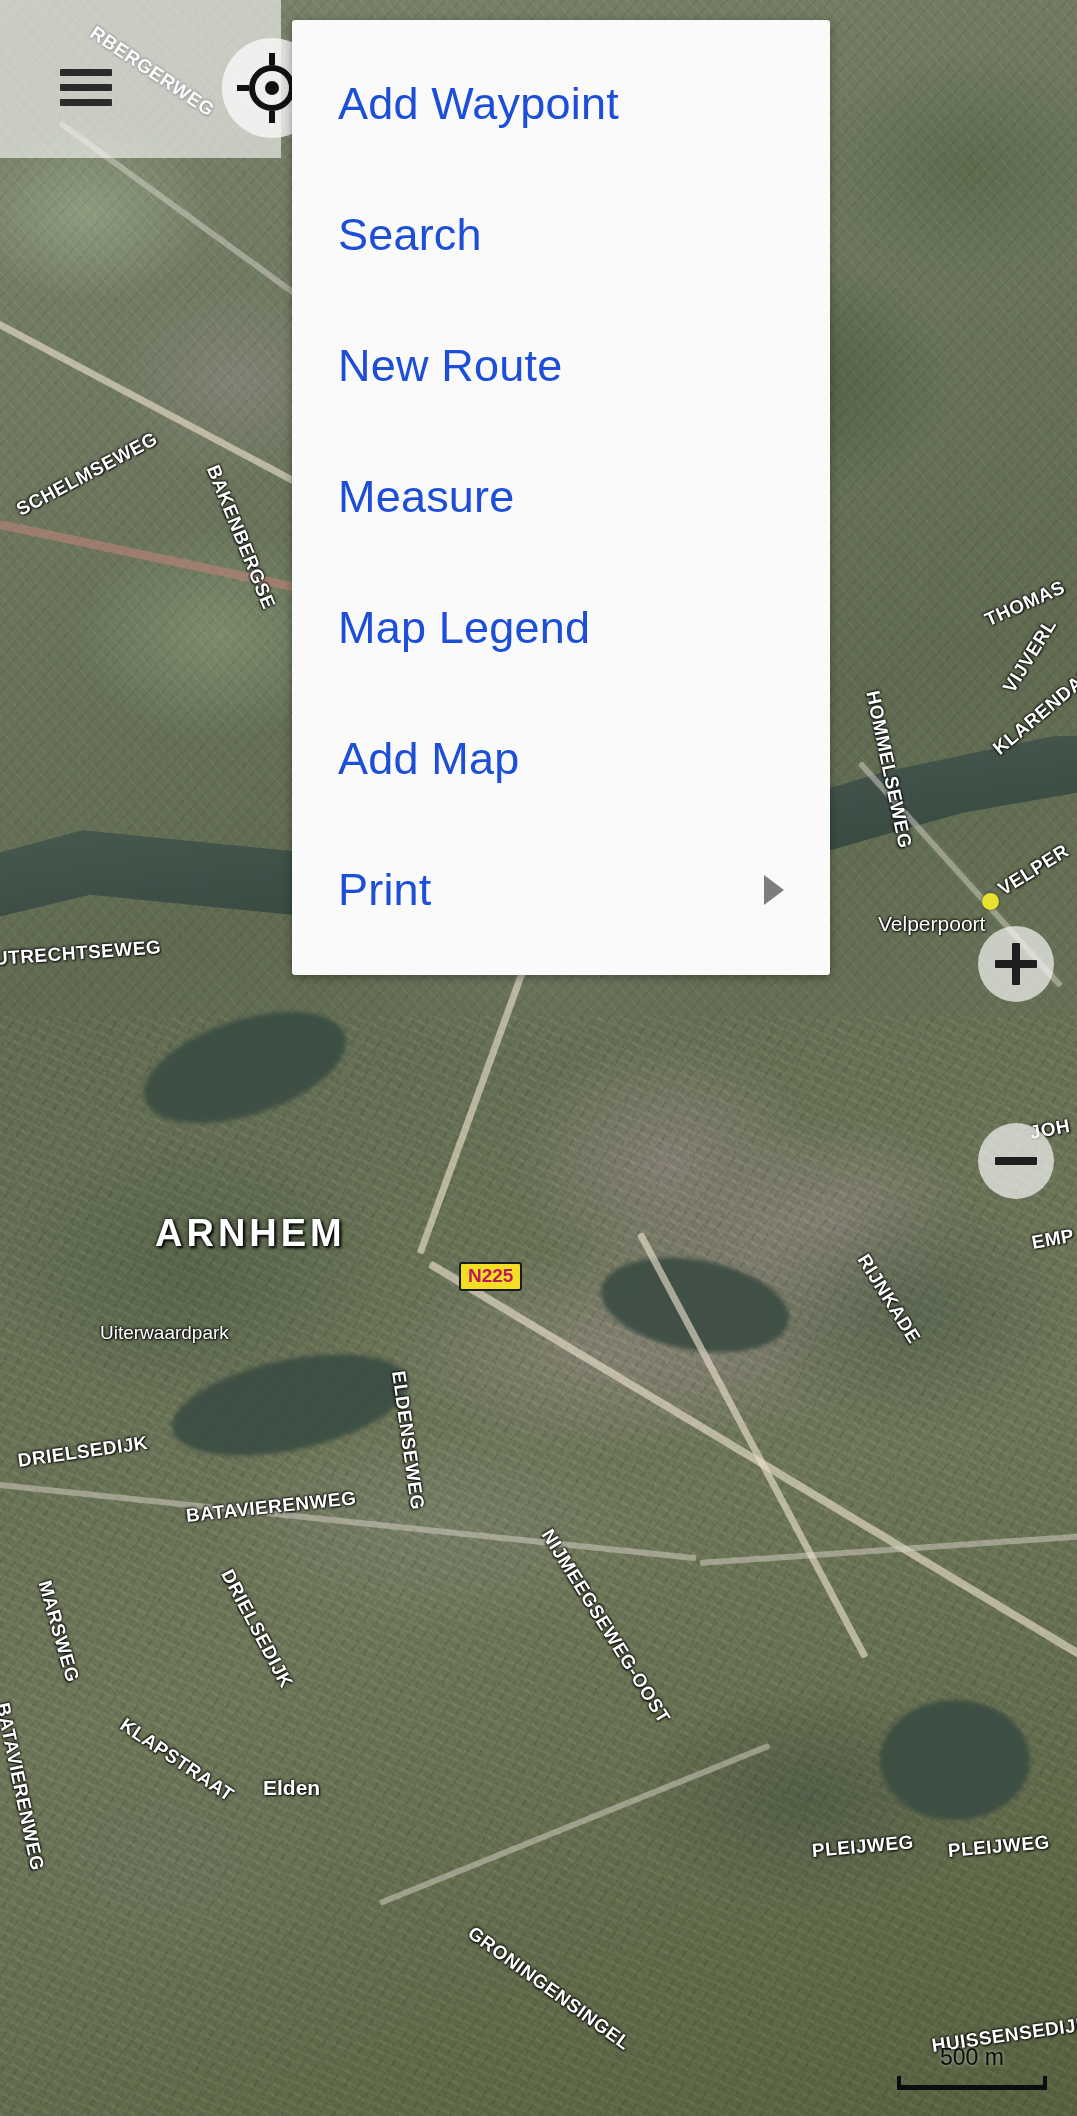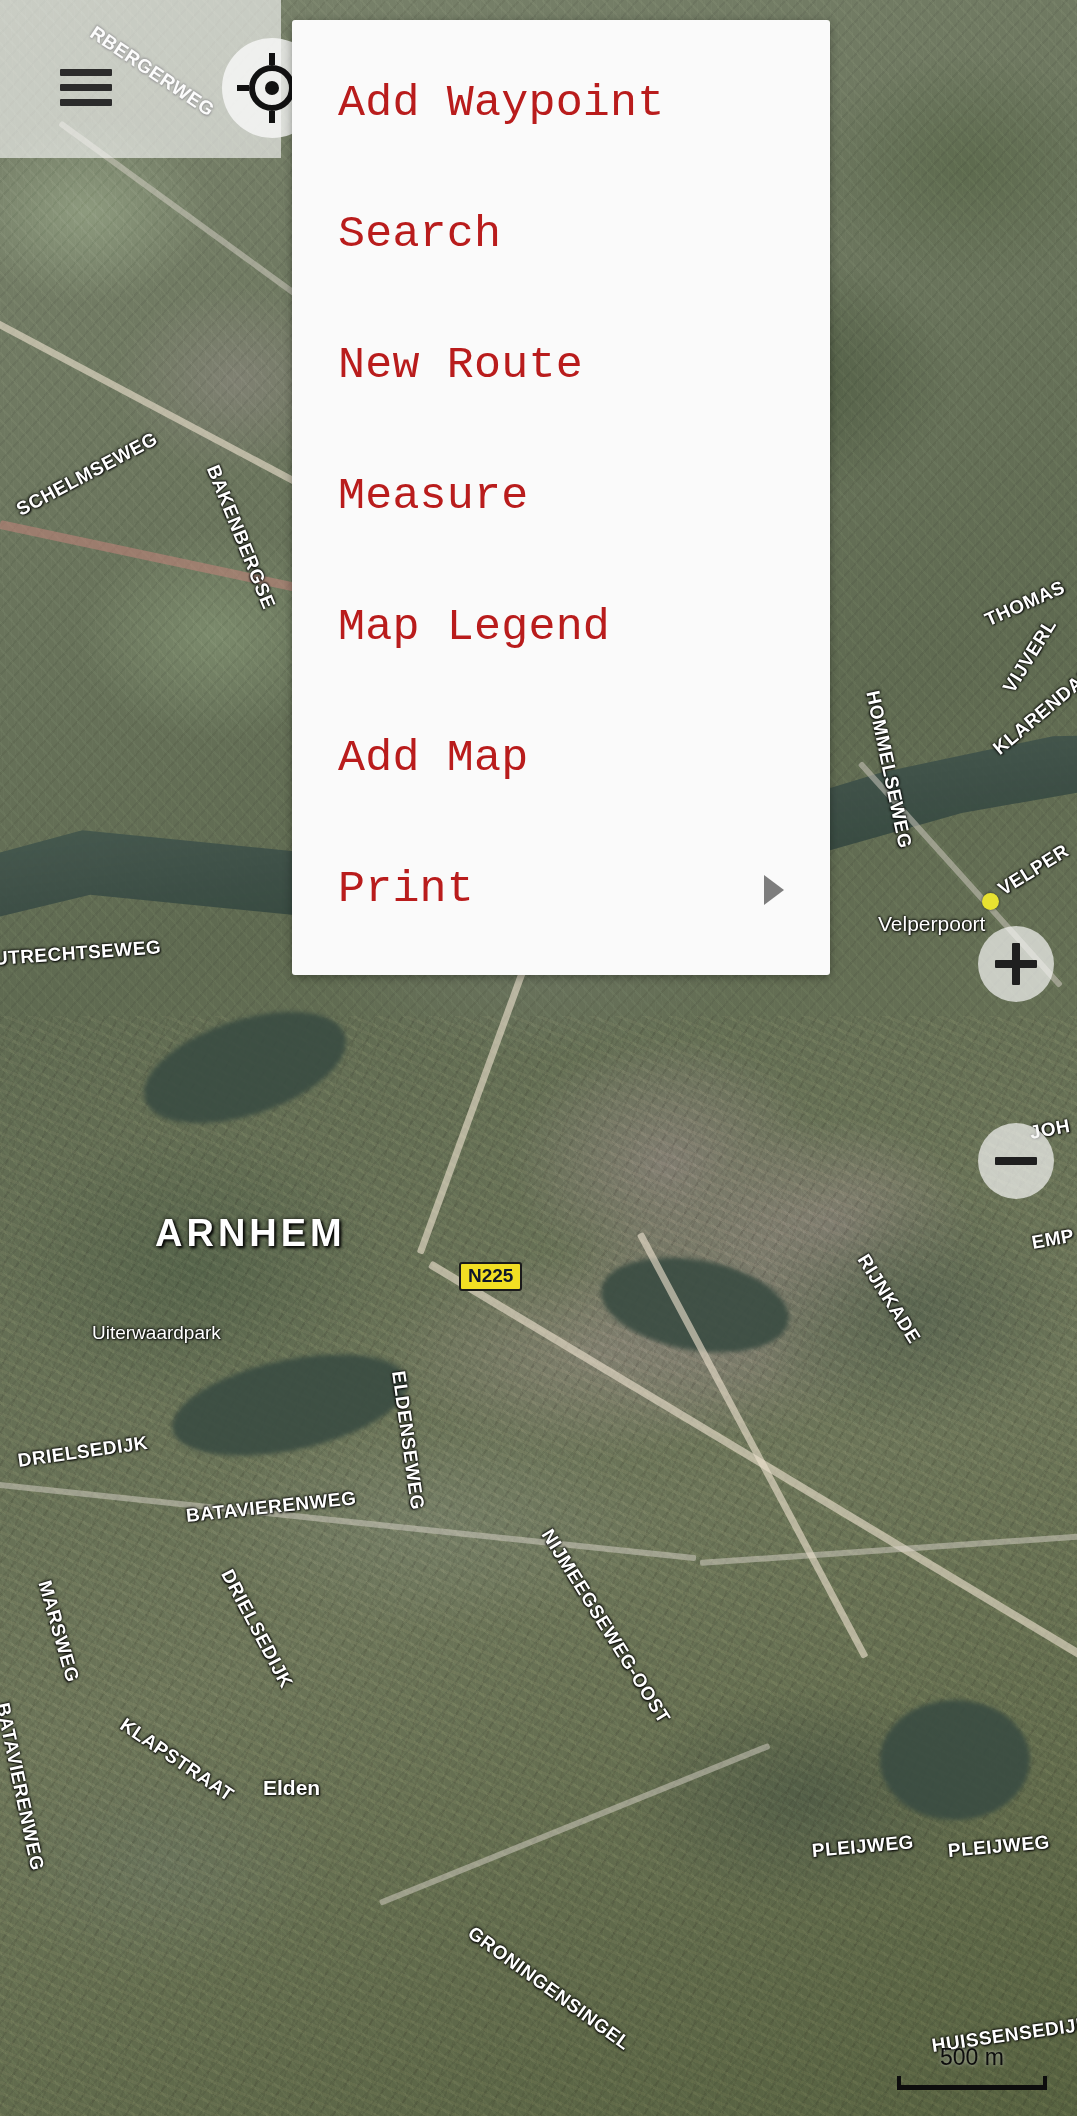--- a/index.html
+++ b/index.html
@@ -132,21 +132,21 @@
     border-radius: 50%;
     background: #e8e231;
     box-shadow: 0 0 3px rgba(0,0,0,0.6);
   }
 
   .shield {
     position: absolute;
     background: #f2df23;
     border: 2px solid #1a1a1a;
     border-radius: 3px;
-    color: #0f172a;
+    color: #be185d;
     font-size: 19px;
     font-weight: bold;
     padding: 1px 7px 2px 7px;
     font-family: "Liberation Sans", sans-serif;
     line-height: 1.15;
   }
 
   
   .topbar {
     position: absolute;
@@ -232,22 +232,22 @@
   .menu-item {
     position: relative;
     height: 131px;
     display: flex;
     align-items: center;
     padding: 0 34px 0 46px;
     cursor: pointer;
   }
   .menu-item .mi-label {
     font-size: 45px;
-    color: #b91c1c;
-    font-family: Liberation Mono, monospace;
+    color: #1d4ed8;
+    font-family: Liberation Sans, sans-serif;
     font-weight: normal;
     letter-spacing: 0.2px;
     line-height: 1;
   }
   .menu-item .mi-arrow {
     position: absolute;
     right: 46px;
     top: 50%;
     transform: translateY(-50%);
     width: 0; height: 0;
@@ -282,21 +282,21 @@
     <div class="road" style="left:380px; top:1900px; width:420px; height:6px; transform:rotate(-22deg);"></div>
     <div class="road" style="left:860px; top:760px; width:300px; height:6px; transform:rotate(48deg);"></div>
 
     <div class="label city" style="left:112px; top:1212px;margin-left:43px;">ARNHEM</div>
 
     <div class="shield" style="left:459px; top:1262px;">N225</div>
 
     <div class="poi-dot" style="left:982px; top:893px;"></div>
     <div class="label poi" style="left:878px; top:912px;">Velperpoort</div>
 
-    <div class="label park" style="left:92px; top:1322px;">Uiterwaardpark</div>
+    <div class="label park" style="left:100px; top:1322px;">Uiterwaardpark</div>
     <div class="label poi" style="left:263px; top:1737px; font-weight:bold;margin-top:39px;">Elden</div>
 
     <div class="label street" style="left:92px; top:20px; transform:rotate(34deg);">RBERGERWEG</div>
     <div class="label street" style="left:18px; top:500px; transform:rotate(-28deg);">SCHELMSEWEG</div>
     <div class="label street" style="left:212px; top:455px; transform:rotate(68deg);">BAKENBERGSE</div>
     <div class="label street" style="left:-6px; top:948px; transform:rotate(-4deg);">UTRECHTSEWEG</div>
     <div class="label street" style="left:986px; top:610px; transform:rotate(-24deg);">THOMAS</div>
     <div class="label street" style="left:1008px; top:680px; transform:rotate(-58deg);">VIJVERL</div>
     <div class="label street" style="left:872px; top:680px; transform:rotate(78deg);">HOMMELSEWEG</div>
     <div class="label street" style="left:996px; top:740px; transform:rotate(-40deg);">KLARENDAL</div>

